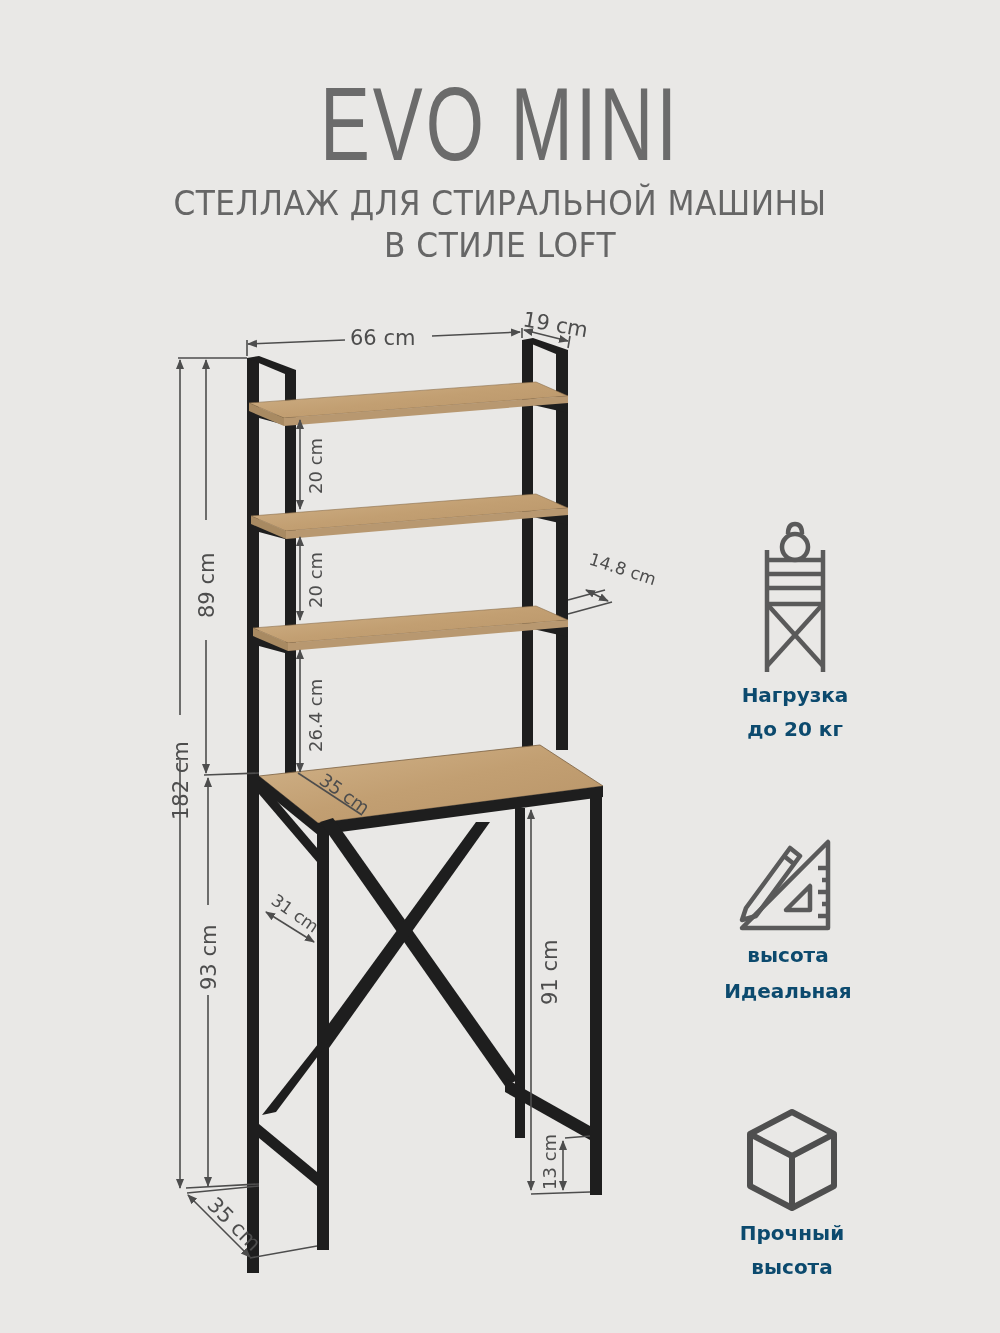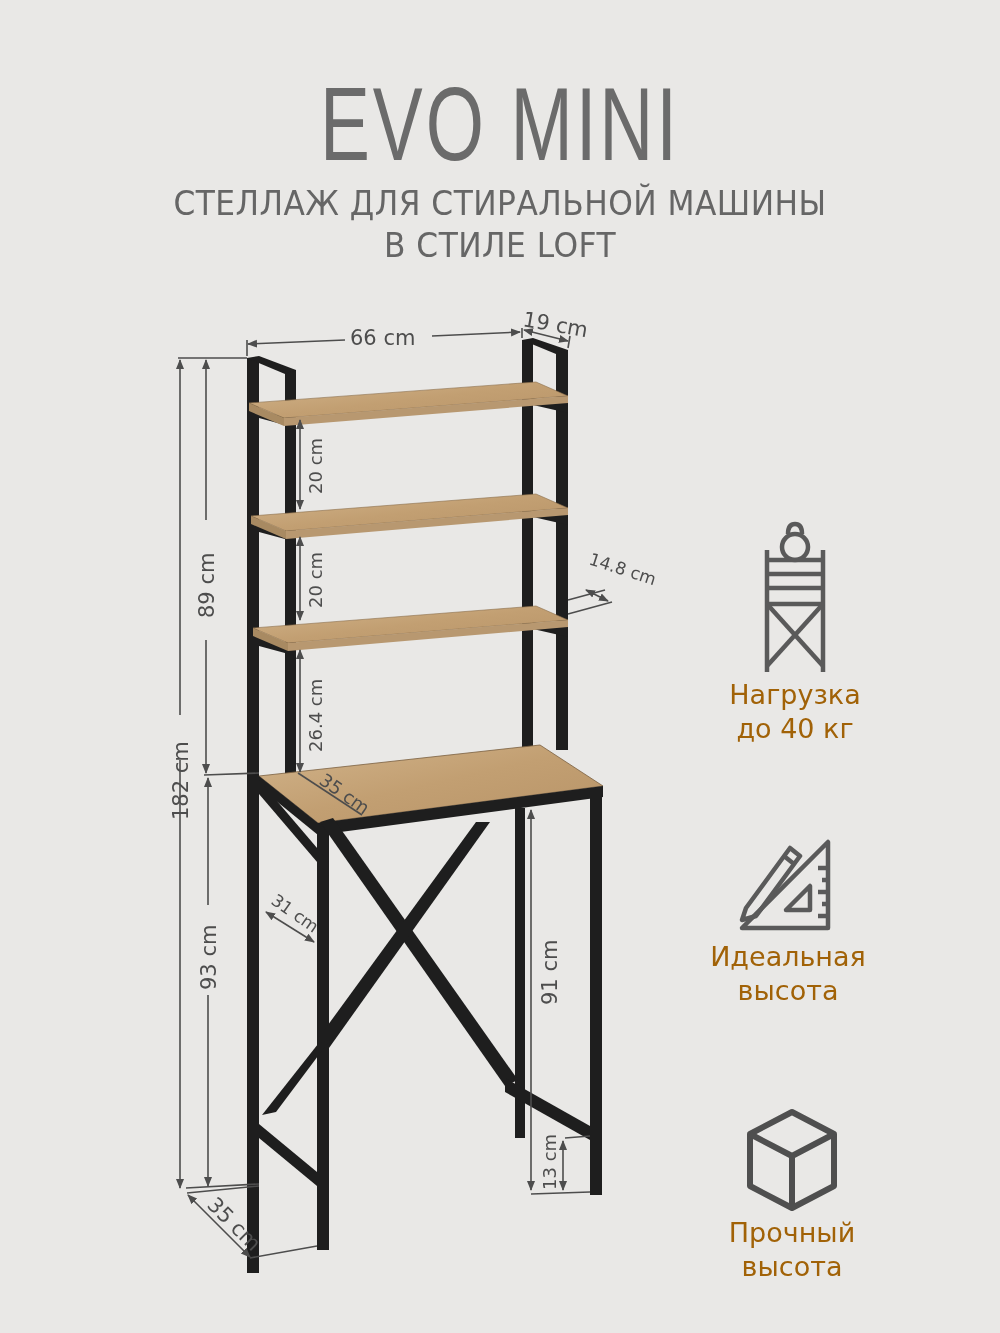--- a/index.html
+++ b/index.html
@@ -35,21 +35,21 @@
   svg.drawing { position: absolute; left: 0; top: 0; }
   .dim-text {
     font-family: "DejaVu Sans", sans-serif;
     fill: #4d4d4d;
   }
   .feature {
     position: absolute; width: 220px; text-align: center;
   }
   .feature-label {
     font-family: "DejaVu Sans", sans-serif;
-    font-size: 27px; color: #a16207; line-height: 34px;
+    font-size: 20px; color: #0c4a6e; line-height: 34px; font-weight: bold;
   }
   .feature svg { display: block; margin: 0 auto; }
 </style>
 </head>
 <body>
 
 <div class="title">EVO MINI</div>
 <div class="subtitle sub1">СТЕЛЛАЖ ДЛЯ СТИРАЛЬНОЙ МАШИНЫ</div>
 <div class="subtitle sub2">В СТИЛЕ LOFT</div>
 
@@ -206,39 +206,39 @@
       <line x1="63" y1="30" x2="63" y2="152"></line>
       <line x1="7" y1="40" x2="63" y2="40"></line>
       <line x1="7" y1="54" x2="63" y2="54"></line>
       <line x1="7" y1="68" x2="63" y2="68"></line>
       <line x1="7" y1="84" x2="63" y2="84"></line>
       <line x1="7" y1="84" x2="63" y2="146"></line>
       <line x1="63" y1="84" x2="7" y2="146"></line>
     </g>
   </svg>
   <div class="feature-label" style="margin-top:6px;">Нагрузка</div>
-  <div class="feature-label">до 40 кг</div>
+  <div class="feature-label">до 20 кг</div>
 </div>
 
 <div class="feature" style="left:678px; top:838px;">
   <svg width="100" height="100" viewBox="0 0 100 100">
     <g stroke="#5a5a5a" stroke-width="4.5" fill="none" stroke-linejoin="round">
       <polygon points="90,4 90,90 4,90"></polygon>
       <polygon points="72,48 72,72 48,72"></polygon>
       <line x1="90" y1="30" x2="80" y2="30"></line>
       <line x1="90" y1="42" x2="84" y2="42"></line>
       <line x1="90" y1="54" x2="80" y2="54"></line>
       <line x1="90" y1="66" x2="84" y2="66"></line>
       <line x1="90" y1="78" x2="80" y2="78"></line>
       <polygon points="8,70 52,10 62,18 18,78 4,82"></polygon>
       <line x1="46" y1="18" x2="56" y2="26"></line>
     </g>
   </svg>
+  <div class="feature-label">высота</div>
   <div class="feature-label" style="margin-top:2px;">Идеальная</div>
-  <div class="feature-label">высота</div>
 </div>
 
 <div class="feature" style="left:682px; top:1108px;">
   <svg width="96" height="104" viewBox="0 0 96 104">
     <g stroke="#4f4f4f" stroke-width="6" fill="none" stroke-linejoin="round">
       <polygon points="48,4 90,26 90,78 48,100 6,78 6,26"></polygon>
       <polyline points="6,26 48,48 90,26"></polyline>
       <line x1="48" y1="48" x2="48" y2="100"></line>
     </g>
   </svg>

